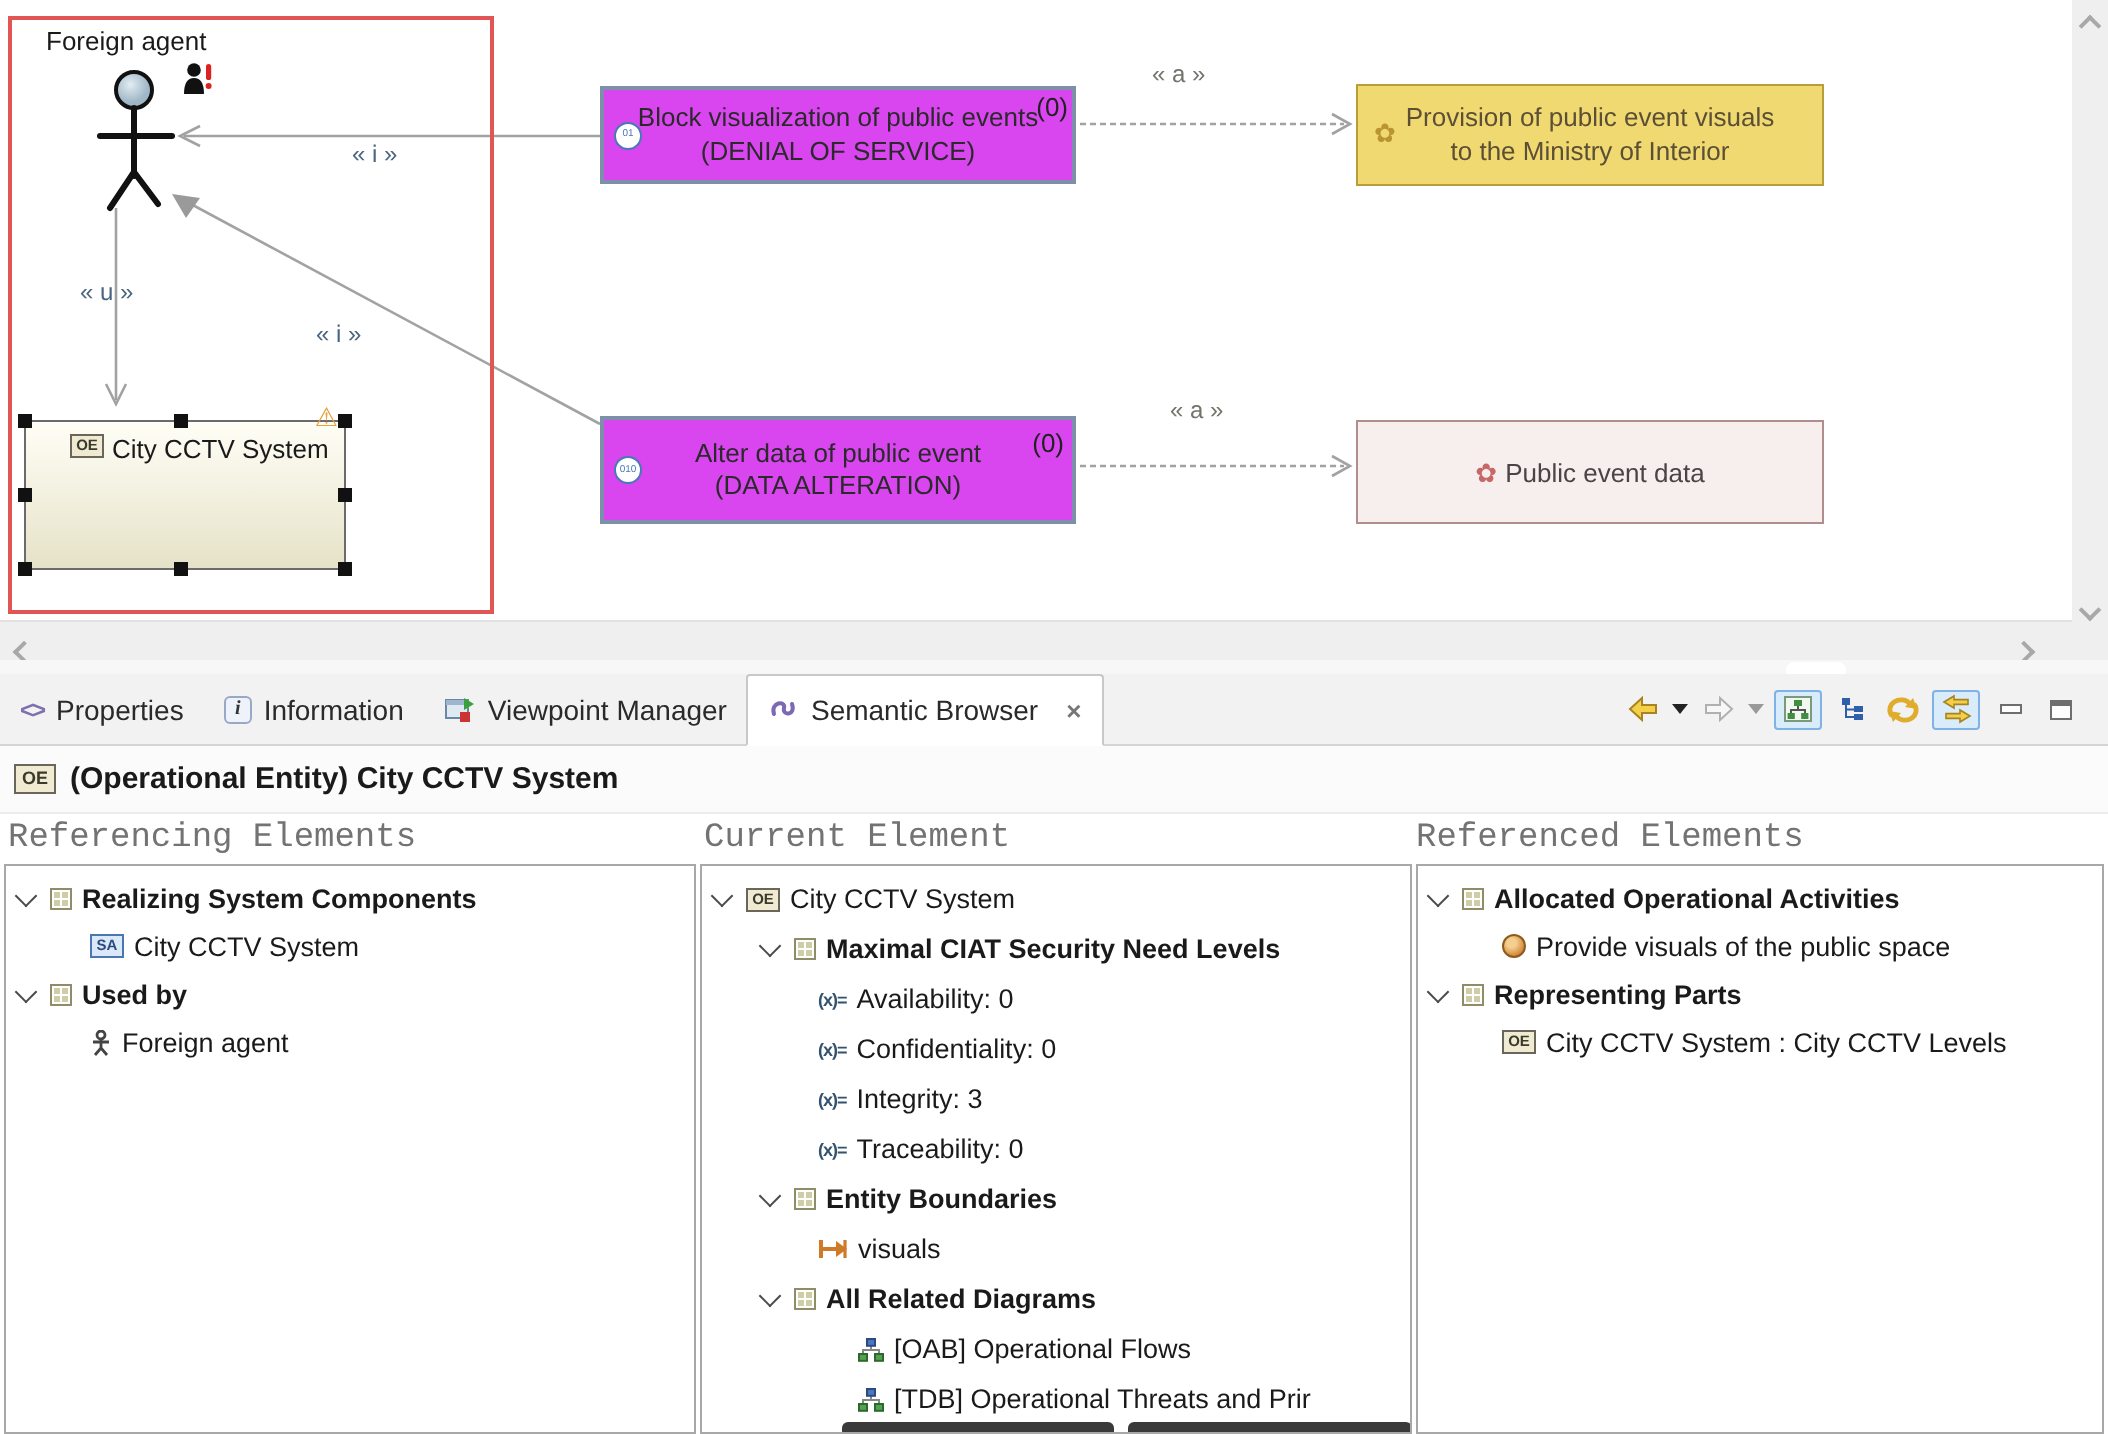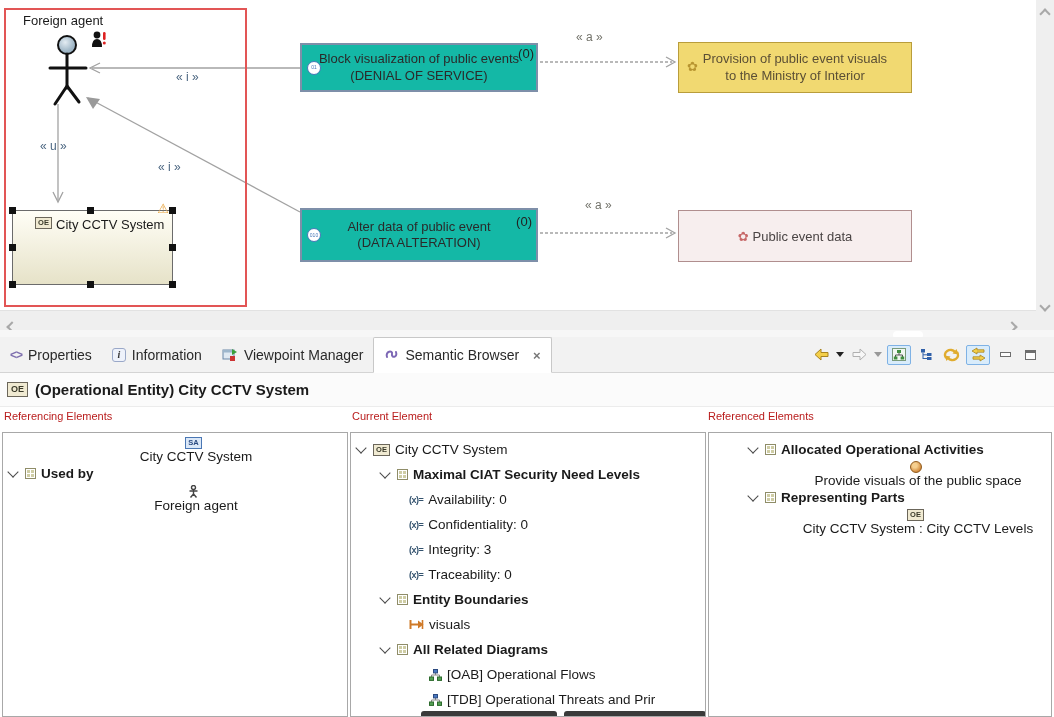--- a/index.html
+++ b/index.html
@@ -10,21 +10,21 @@
   #canvas { position:relative; width:1054px; height:310px; background:#fff; }
   #cv-svg { position:absolute; left:0; top:0; }
   .redrect { position:absolute; left:4px; top:8px; width:243px; height:299px;
              border:2px solid #e25555; }
   .dlabel { position:absolute; font-size:13px; color:#1a1a1a; white-space:nowrap; }
   .stereo { position:absolute; font-size:12px; color:#4a6580; white-space:nowrap; }
   .stereo.a { color:#73736b; }
   .badge { position:absolute; font-size:13px; color:#222; }
 
   .node { position:absolute; display:flex; align-items:center; justify-content:center; }
-  .threat { width:238px; background:#14b8a6; border:2px solid #7e8fa9;
+  .threat { width:238px; background:#d946ef; border:2px solid #7e8fa9;
             text-align:center; font-size:13px; line-height:1.25; color:#2a2a2a; }
   .threat .scen { position:absolute; left:5px; top:50%; margin-top:-7px; width:14px; height:14px;
             border:1.4px solid #4878b8; border-radius:50%; background:#fff;
             font-size:5px; color:#4878b8; display:flex; align-items:center; justify-content:center; }
   .func1 { left:678px; top:42px; width:234px; height:51px; background:#f1d971;
            border:1.5px solid #b99d3b; font-size:13px; color:#5b4f35; text-align:center; line-height:1.3; }
   .data1 { left:678px; top:210px; width:234px; height:52px; background:#f7eeee;
            border:1.5px solid #b08e8e; font-size:13px; color:#4a4444; }
   .star { font-size:13px; margin-right:4px; }
   .star.y { color:#b89530; } .star.p { color:#c76868; }
@@ -74,35 +74,35 @@
          display:flex; align-items:center; justify-content:center; }
   .plain { display:flex; align-items:center; justify-content:center; width:20px; height:20px; }
   .ico-min { width:11px; height:5px; border:1px solid #6e6e6e; background:#fdfdfd; }
   .ico-max { width:11px; height:10px; border:1px solid #6e6e6e; border-top-width:3px; background:#fdfdfd; }
 
   
   #dtitle { position:absolute; left:0; top:373px; width:1054px; height:34px; background:#fbfbfb;
             border-bottom:1px solid #ececec; display:flex; align-items:center; padding-left:7px;
             font-size:15px; font-weight:bold; }
   #colheads { position:absolute; left:0; top:407px; width:1054px; height:23px; background:#fff; }
-  .colhead { position:absolute; top:3px; font-size:11px; color:#b91c1c; }
+  .colhead { position:absolute; top:3px; font-size:17px; color:#737373;font-family:Liberation Mono, monospace; }
 
   
   #browser { position:absolute; left:0; top:430px; width:1054px; height:287px; background:#fff; }
   .tree-panel { position:absolute; top:2px; bottom:0; border:1px solid #a8a8a8; background:#fff; overflow:hidden; }
-  .p-left { left:2px; width:346px; } .p-mid { left:350px; width:356px; } .p-right { left:708px; width:344px;padding-left:34px; }
+  .p-left { left:2px; width:346px; } .p-mid { left:350px; width:356px; } .p-right { left:708px; width:344px; }
   .tree-body { padding-top:4px; }
   .trow { display:flex; align-items:center; height:24px; font-size:13.5px; white-space:nowrap; }
   .p-mid .trow { height:25px; }
   .trow .b { font-weight:bold; }
   .tchev { width:8px; height:8px; border-left:1.6px solid #4a4a4a; border-bottom:1.6px solid #4a4a4a;
            transform:rotate(-45deg); margin:-3px 8px 0 0; flex:0 0 auto; }
   .ti { margin-right:5px; flex:0 0 auto; display:inline-flex; align-items:center; justify-content:center; }
   .lvl0 { padding-left:6px; } 
-  .p-left .lvl1, .p-right .lvl1 { padding-left:42px;flex-direction:column; }
+  .p-left .lvl1, .p-right .lvl1 { padding-left:42px; }
   .p-mid .lvl1 { padding-left:30px; }
   .p-mid .lvl2 { padding-left:58px; }
   .p-mid .lvl3 { padding-left:78px; }
   .ic-grid { width:11px; height:11px; border:1px solid #8f8d68; background-color:#cfcda5;
      background-image:repeating-linear-gradient(0deg,#fff 0 1px,transparent 1px 4px),
                       repeating-linear-gradient(90deg,#fff 0 1px,transparent 1px 4px); }
   .ic-oe, .ic-sa, .ic-part { border:1px solid #6b665a; background:#f0ead2; color:#3a3a2a;
      font-weight:bold; font-size:7.5px; line-height:10px; width:17px; height:12px; }
   .ic-sa { border-color:#4a77b4; background:#dbe8f8; color:#2a4a80; }
   .ic-prop { font-size:9px; font-weight:bold; color:#33526e; letter-spacing:-0.5px; }
@@ -311,20 +311,25 @@
 
 <div id="colheads">
   <span class="colhead" style="left:4px;">Referencing Elements</span>
   <span class="colhead" style="left:352px;">Current Element</span>
   <span class="colhead" style="left:708px;">Referenced Elements</span>
 </div>
 
 <div id="browser">
   <div class="tree-panel p-left">
       <div class="tree-body">
+        <div class="trow lvl0">
+          <span class="tchev"></span>
+          <span class="ti ic-grid"></span>
+          <span class="b">Realizing System Components</span>
+        </div>
         <div class="trow lvl1">
           <span class="ti ic-sa">SA</span>
           <span class="">City CCTV System</span>
         </div>
         <div class="trow lvl0">
           <span class="tchev"></span>
           <span class="ti ic-grid"></span>
           <span class="b">Used by</span>
         </div>
         <div class="trow lvl1">

